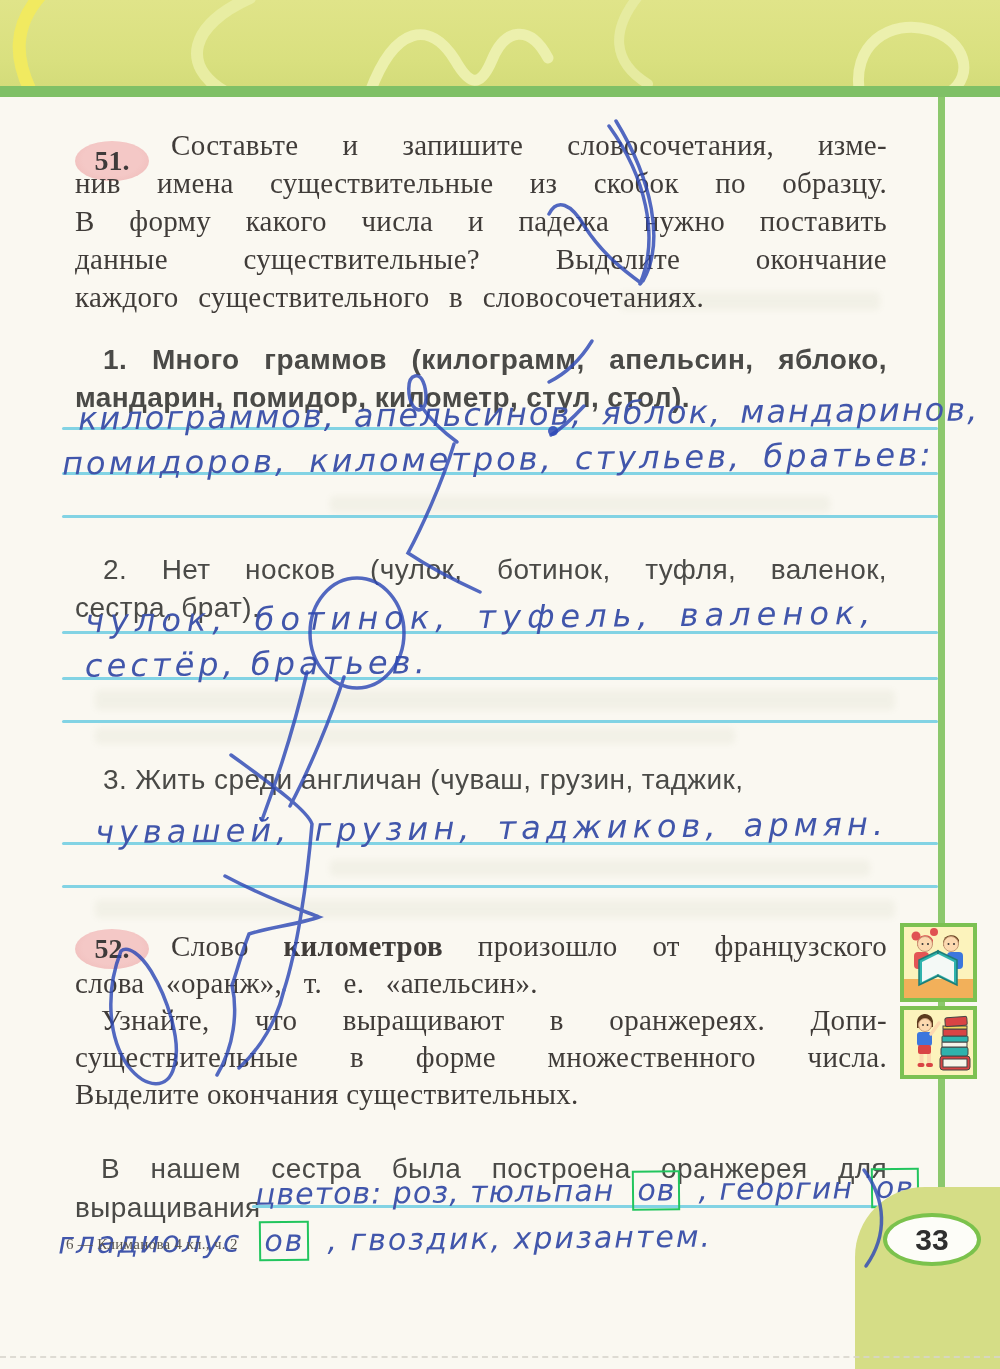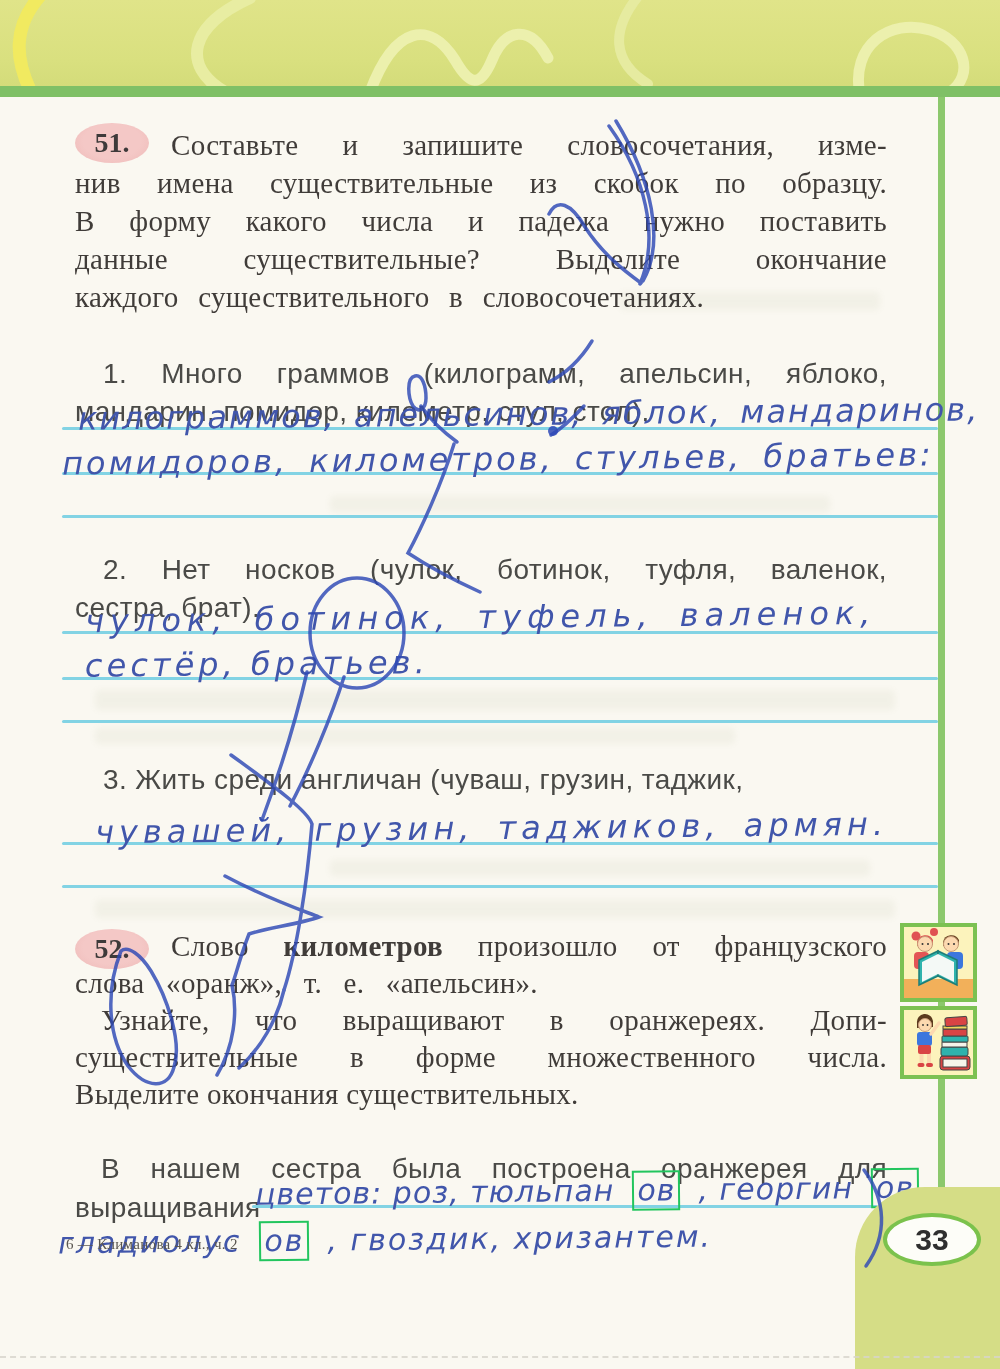--- a/index.html
+++ b/index.html
@@ -63,32 +63,32 @@
   <div class="stripe"></div>
   <div class="vline"></div>
 
   <div class="bleed" style="left:620px;top:292px;width:260px;height:18px;"></div>
   <div class="bleed" style="left:330px;top:496px;width:500px;height:16px;"></div>
   <div class="bleed" style="left:95px;top:690px;width:800px;height:20px;"></div>
   <div class="bleed" style="left:95px;top:728px;width:640px;height:16px;"></div>
   <div class="bleed" style="left:330px;top:860px;width:540px;height:16px;"></div>
   <div class="bleed" style="left:95px;top:900px;width:800px;height:18px;"></div>
 
-  <div class="badge" style="left:75px;top:123px;">
+  <div class="badge" style="left:75px;top:141px;">
     <span>51.</span>
   </div>
   <div class="para p51" style="top:126px;">
       <div class="line">Составьте и запишите словосочетания, изме-</div>
       <div class="line">нив имена существительные из скобок по образцу.</div>
       <div class="line">В форму какого числа и падежа нужно поставить</div>
       <div class="line">данные существительные? Выделите окончание</div>
       <div class="line">каждого существительного в словосочетаниях.</div>
     </div>
 
-  <div class="para sans item" style="top:355px;">
+  <div class="para sans item" style="top:341px;font-weight:bold;">
       <div class="line">1. Много граммов (килограмм, апельсин, яблоко,</div>
       <div class="line">мандарин, помидор, километр, стул, стол).</div>
     </div>
   <div class="rule" style="top:427px;"></div>
   <div class="rule" style="top:472px;"></div>
   <div class="rule" style="top:515px;"></div>
   <div class="hw" style="left:78px;top:395px;font-size:32px;letter-spacing:2px;word-spacing:6px;">килограммов, апельсинов, яблок, мандаринов,</div>
   <div class="hw" style="left:62px;top:440px;font-size:32px;letter-spacing:3px;word-spacing:8px;">помидоров, километров, стульев, братьев:</div>
 
   <div class="para sans item" style="top:551px;">

